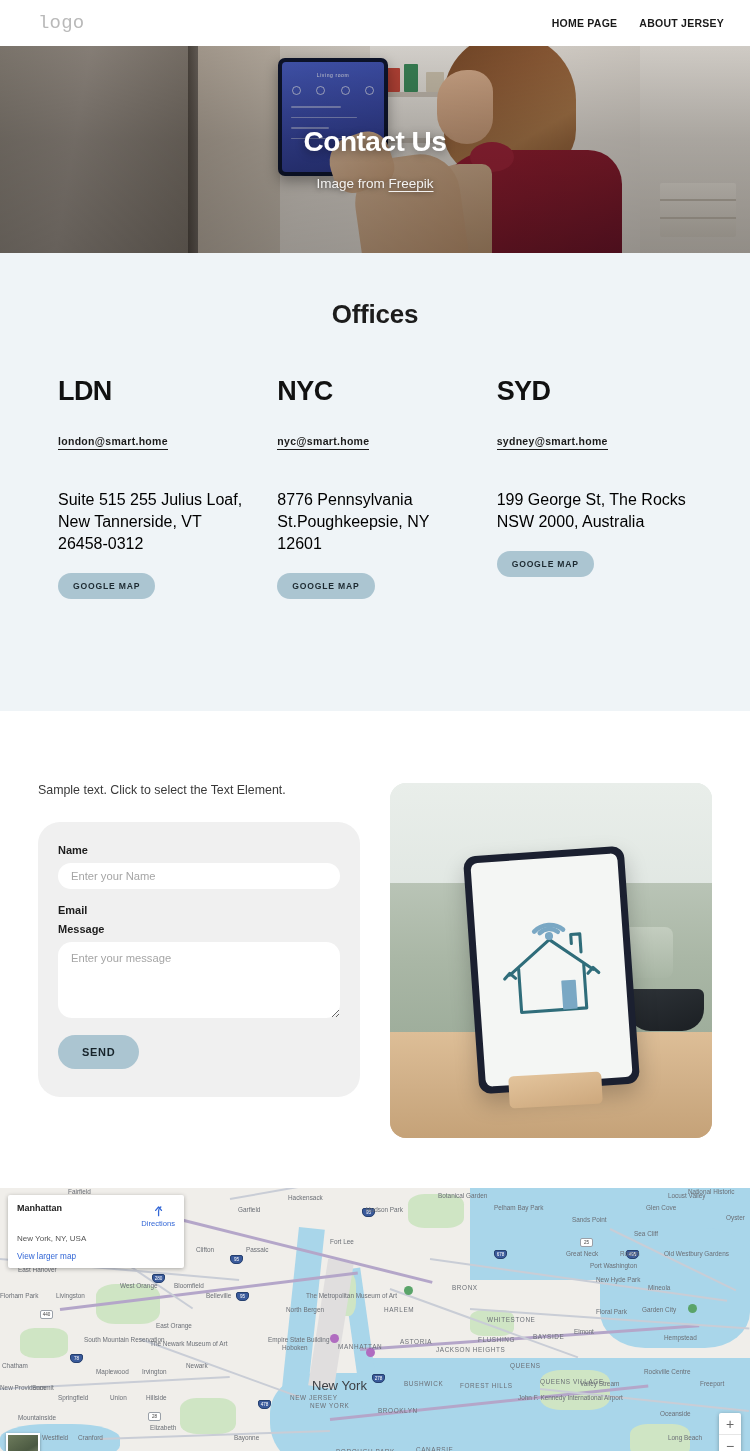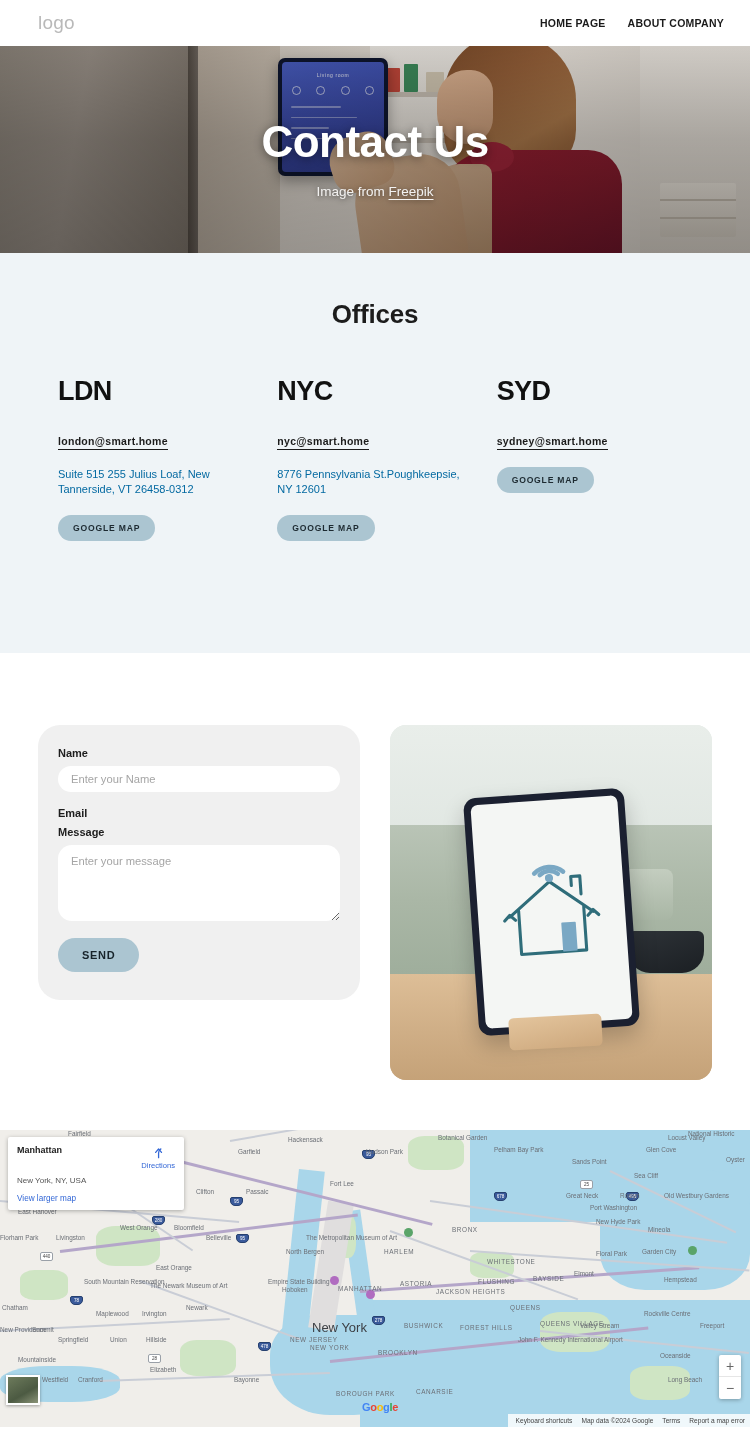--- a/index.html
+++ b/index.html
@@ -17,21 +17,21 @@
     height: 46px;
     background: #fff;
     display: flex;
     align-items: center;
     justify-content: space-between;
     padding: 0 26px 0 38px;
   }
   .logo {
     font-size: 19px;
     color: #b9b9b9;
-    font-family: Liberation Sans, sans-serif;
+    font-family: Liberation Mono, monospace;
     letter-spacing: .2px;
     font-weight: 400;
   }
   .main-nav { display: flex; align-items: center; gap: 22px; }
   .nav-link {
     font-size: 10.5px;
     font-weight: 700;
     letter-spacing: .25px;
     color: #1a1a1a;
     text-decoration: none;
@@ -168,21 +168,21 @@
   .hero-scrim {
     position: absolute; inset: 0;
     background: linear-gradient(180deg,rgba(0,0,0,.14) 0%,rgba(0,0,0,.27) 45%,rgba(0,0,0,.34) 100%);
   }
   .hero-content {
     position: absolute; inset: 0;
     display: flex; flex-direction: column; align-items: center; justify-content: center;
     padding-top: 20px;
   }
   .hero-title {
-    font-size: 44px; font-weight: 700; color: #fff;
+    font-size: 28px; font-weight: 700; color: #fff;
     letter-spacing: -.5px; line-height: 1;
     text-shadow: 0 2px 10px rgba(0,0,0,.45);
   }
   .hero-caption {
     margin-top: 20px; font-size: 13.5px; color: #f3f2f1;
     text-shadow: 0 1px 5px rgba(0,0,0,.5);
     text-align: right;
   }
   .hero-caption a { color: #f3f2f1; text-decoration: underline; text-underline-offset: 3px; }
 
@@ -200,22 +200,22 @@
     font-size: 27px; font-weight: 700; color: #111;
     letter-spacing: -.6px; margin-bottom: 24px;
   }
   .office-email {
     display: inline-block; font-size: 10.5px; font-weight: 700;
     color: #1b1b1b; letter-spacing: .3px; text-decoration: none;
     border-bottom: 1.5px solid #1b1b1b; padding-bottom: 2px;
     margin-bottom: 17px;
   }
   .office-address {
-    font-size: 11px; line-height: 1.38; color: #0369a1;
-    margin-bottom: 18px; max-width: 200px;
+    font-size: 16px; line-height: 1.38; color: #000000;
+    margin-bottom: 18px; max-width: 200px; margin-top: 22px;
   }
   .map-btn {
     display: inline-block; background: #abc5d1; color: #1d2a31;
     font-size: 8.6px; font-weight: 700; letter-spacing: .8px;
     padding: 8px 15px; border: none; border-radius: 20px; cursor: pointer;
     font-family: "Liberation Sans", sans-serif;
   }
 
   
   .project-section { background: #fff; padding: 72px 0 50px; }
@@ -408,21 +408,21 @@
 </style>
 </head>
 <body>
 
 <div class="page">
 
   <header class="site-header">
     <div class="logo">logo</div>
     <nav class="main-nav">
       <a class="nav-link" href="#">HOME PAGE</a>
-      <a class="nav-link" href="#">ABOUT COMPANY</a>
+      <a class="nav-link" href="#">ABOUT JERSEY</a>
     </nav>
   </header>
 
   <section class="hero">
     <div class="hero-photo">
       <div class="wall-left"></div>
       <div class="room-bg"></div>
       <div class="door-frame"></div>
       <div class="shelf-unit">
         <i class="shelf-book-a"></i>
@@ -481,30 +481,32 @@
       <div class="office-card">
         <div class="office-code">NYC</div>
         <a class="office-email" href="#">nyc@smart.home</a>
         <div class="office-address">8776 Pennsylvania St.Poughkeepsie, NY 12601</div>
         <button class="map-btn">GOOGLE MAP</button>
       </div>
 
       <div class="office-card">
         <div class="office-code">SYD</div>
         <a class="office-email" href="#">sydney@smart.home</a>
+        <div class="office-address">199 George St, The Rocks NSW 2000, Australia</div>
         <button class="map-btn">GOOGLE MAP</button>
       </div>
 
     </div>
   </section>
 
   <section class="project-section">
     <div class="project-wrap">
 
       <div class="project-col">
+        <p class="project-sub">Sample text. Click to select the Text Element.</p>
 
         <form class="form-card">
           <label class="field-label">Name</label>
           <input class="field-input" type="text" placeholder="Enter your Name" style="">
 
           <label class="field-label">Email</label>
 
           <label class="field-label">Message</label>
           <textarea class="field-textarea" placeholder="Enter your message" style=""></textarea>
 

